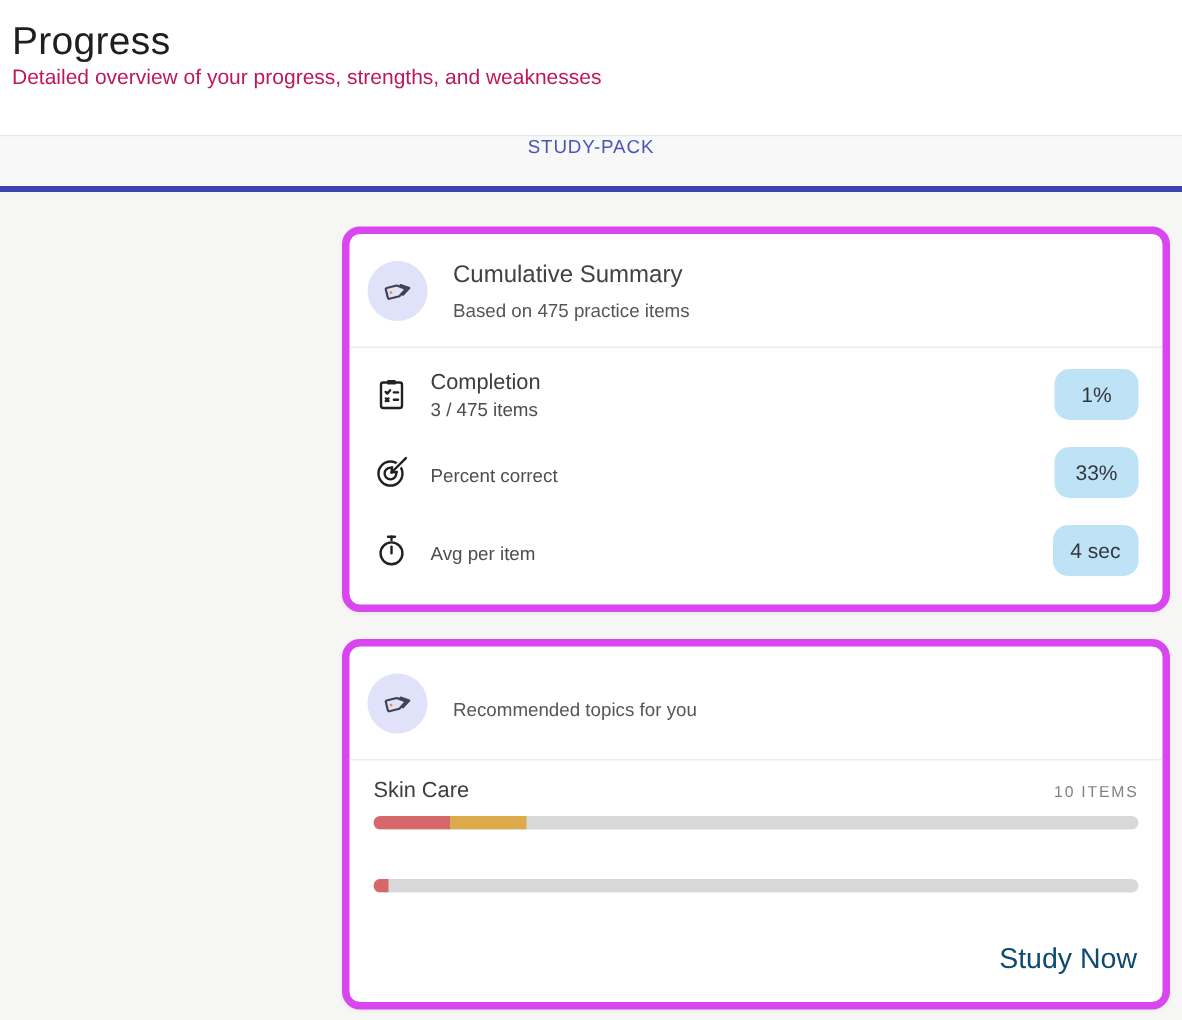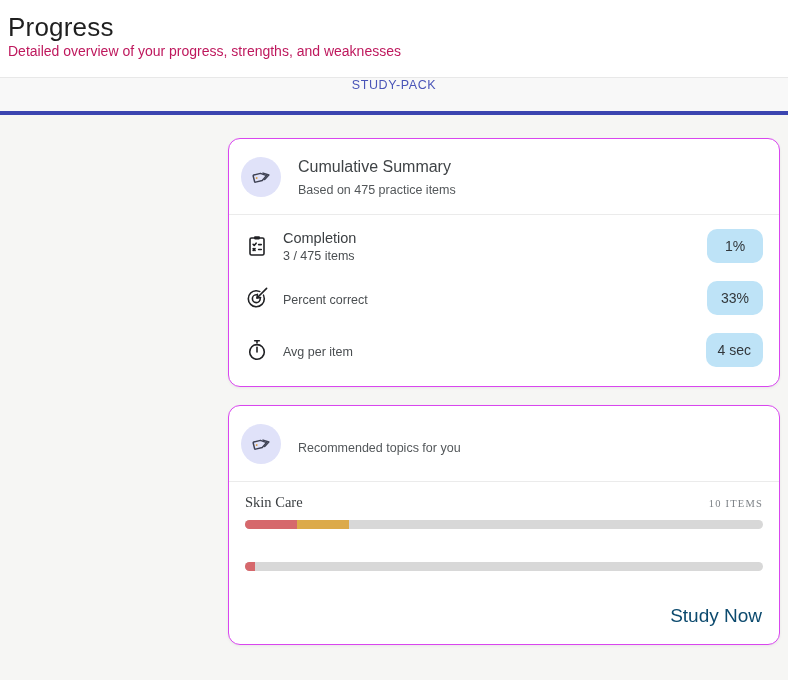--- a/index.html
+++ b/index.html
@@ -6,21 +6,21 @@
   html, body { width: 788px; height: 680px; }
   body {
     font-family: "Liberation Sans", sans-serif;
     background: #f6f6f4;
     color: #202124;
     overflow: hidden;
   }
   
   .page-header {
     background: #ffffff;
-    height: 78px;
+    height: 91px;
     padding: 12px 16px 0 8px;
     border-bottom: 1px solid #e8e8e8;
   }
   .page-title {
     font-size: 26px;
     font-weight: 400;
     color: #1f1f1f;
     letter-spacing: .2px;
   }
   .page-subtitle {
@@ -46,21 +46,21 @@
     color: #4a55b8;
     cursor: pointer;
     text-transform: uppercase;
   }
   
   .content { padding-top: 23px; }
   .card {
     width: 552px;
     margin-left: 228px;
     background: #ffffff;
-    border: 1px solid #d946ef;
+    border: 5px solid #d946ef;
     border-radius: 12px;
     box-shadow: 0 1px 3px rgba(0,0,0,.06);
     margin-bottom: 18px;
     overflow: hidden;
   }
   .card-header {
     display: flex;
     align-items: center;
     gap: 17px;
     padding: 18px 16px 17px 12px;
@@ -98,21 +98,20 @@
     text-align: center;
     font-size: 14px;
     color: #32373b;
   }
   
   .topic-row { padding: 12px 16px 12px; }
   .topic-head {
     display: flex;
     justify-content: space-between;
     align-items: baseline;
-    font-family: Liberation Serif, serif;
   }
   .topic-name { font-size: 14.5px; color: #3a3e41; }
   .topic-items {
     font-size: 10.5px;
     color: #7d8287;
     letter-spacing: 1.2px;
     font-weight: 500;
   }
   .bar {
     margin-top: 9px;

